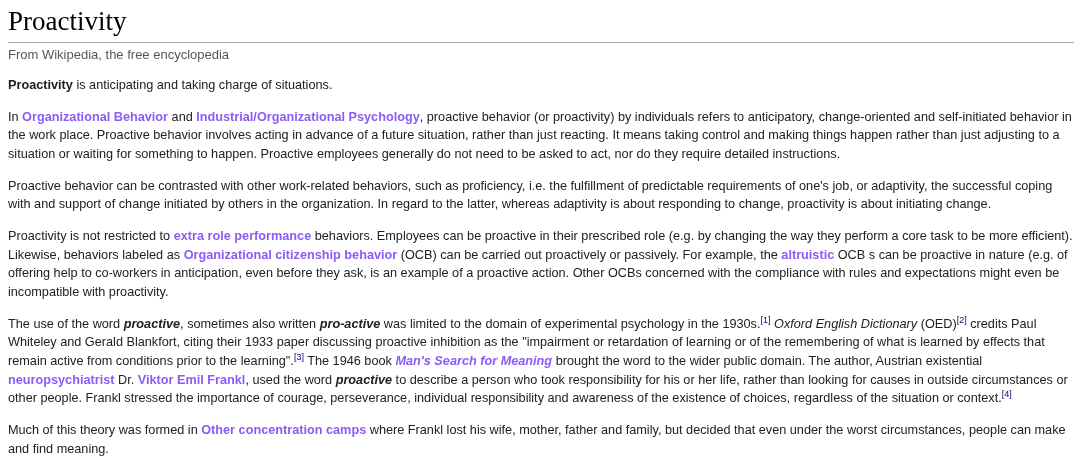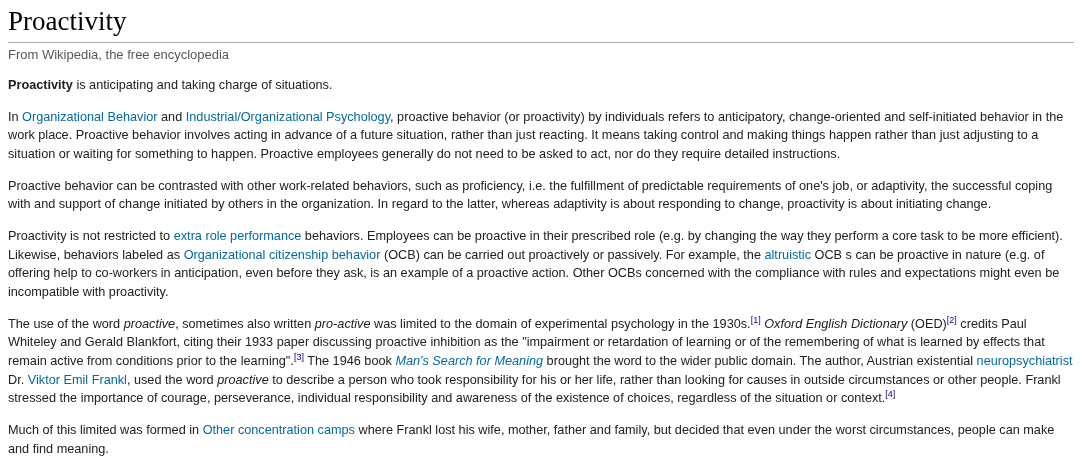--- a/index.html
+++ b/index.html
@@ -34,29 +34,30 @@
     color: #54595d;
     margin: 0 0 14px 0;
   }
   p.para {
     font-size: 12.7px;
     line-height: 1.47;
     margin: 0 0 13px 0;
     text-align: left;
   }
   a.link {
-    color: #0369a1;
+    color: #8b5cf6;
     text-decoration: none;
     cursor: pointer;
+    font-weight: bold;
   }
   b.bold {
     font-weight: bold;
   }
   b.bi {
-    font-weight: normal;
+    font-weight: bold;
     font-style: italic;
   }
   i.cite-title {
   }
   sup.ref {
     font-size: 9px;
     line-height: 1;
     vertical-align: super;
   }
   sup.ref a {
@@ -86,16 +87,16 @@
 
   <p class="para">
     <span>Proactivity is not restricted to </span><a class="link">extra role performance</a><span> behaviors. Employees can be proactive in their prescribed role (e.g. by changing the way they perform a core task to be more efficient). Likewise, behaviors labeled as </span><a class="link">Organizational citizenship behavior</a><span> (OCB) can be carried out proactively or passively. For example, the </span><a class="link">altruistic</a><span> OCB s can be proactive in nature (e.g. of offering help to co-workers in anticipation, even before they ask, is an example of a proactive action. Other OCBs concerned with the compliance with rules and expectations might even be incompatible with proactivity.</span>
   </p>
 
   <p class="para">
     <span>The use of the word </span><b class="bi">proactive</b><span>, sometimes also written </span><b class="bi">pro-active</b><span> was limited to the domain of experimental psychology in the 1930s.</span><sup class="ref"><a>[1]</a></sup><span> </span><i class="cite-title">Oxford English Dictionary</i><span> (OED)</span><sup class="ref"><a>[2]</a></sup><span> credits Paul Whiteley and Gerald Blankfort, citing their 1933 paper discussing proactive inhibition as the "impairment or retardation of learning or of the remembering of what is learned by effects that remain active from conditions prior to the learning".</span><sup class="ref"><a>[3]</a></sup><span> The 1946 book </span><a class="link cite-title" style="font-style:italic;">Man's Search for Meaning</a><span> brought the word to the wider public domain. The author, Austrian existential </span><a class="link">neuropsychiatrist</a><span> Dr. </span><a class="link">Viktor Emil Frankl</a><span>, used the word </span><b class="bi">proactive</b><span> to describe a person who took responsibility for his or her life, rather than looking for causes in outside circumstances or other people. Frankl stressed the importance of courage, perseverance, individual responsibility and awareness of the existence of choices, regardless of the situation or context.</span><sup class="ref"><a>[4]</a></sup>
   </p>
 
   <p class="para">
-    <span>Much of this limited was formed in </span><a class="link">Other concentration camps</a><span> where Frankl lost his wife, mother, father and family, but decided that even under the worst circumstances, people can make and find meaning.</span>
+    <span>Much of this theory was formed in </span><a class="link">Other concentration camps</a><span> where Frankl lost his wife, mother, father and family, but decided that even under the worst circumstances, people can make and find meaning.</span>
   </p>
 
 </div>
 
 </body></html>

